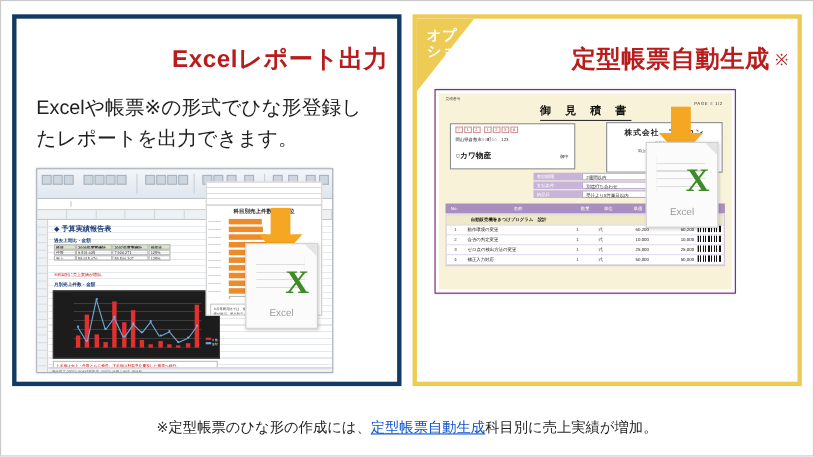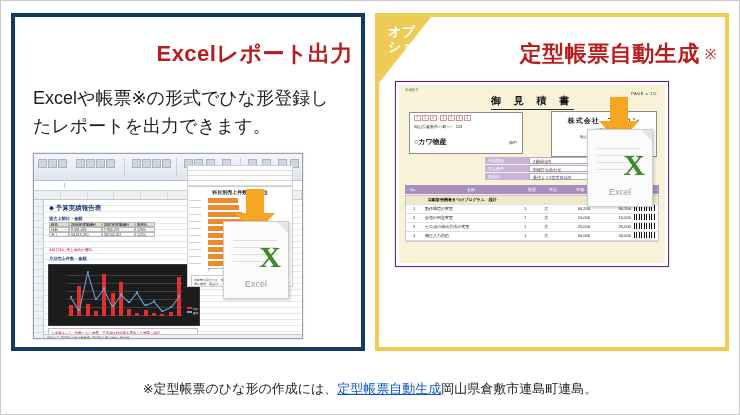--- a/index.html
+++ b/index.html
@@ -517,15 +517,15 @@
             <div class="grid"></div>
             <div class="xmark">X</div>
             <div class="cap">Excel</div>
           </div>
         </div>
       </div>
     </div>
   </div>
 
   <div class="footnote">
-    <span>※定型帳票のひな形の作成には、</span><a href="#">定型帳票自動生成</a><span>岡山県倉敷市連島町連島。</span>
+    <span>※定型帳票のひな形の作成には、</span><a href="#">定型帳票自動生成</a><span>科目別に売上実績が増加。</span>
   </div>
 </div>
 
 </body></html>

